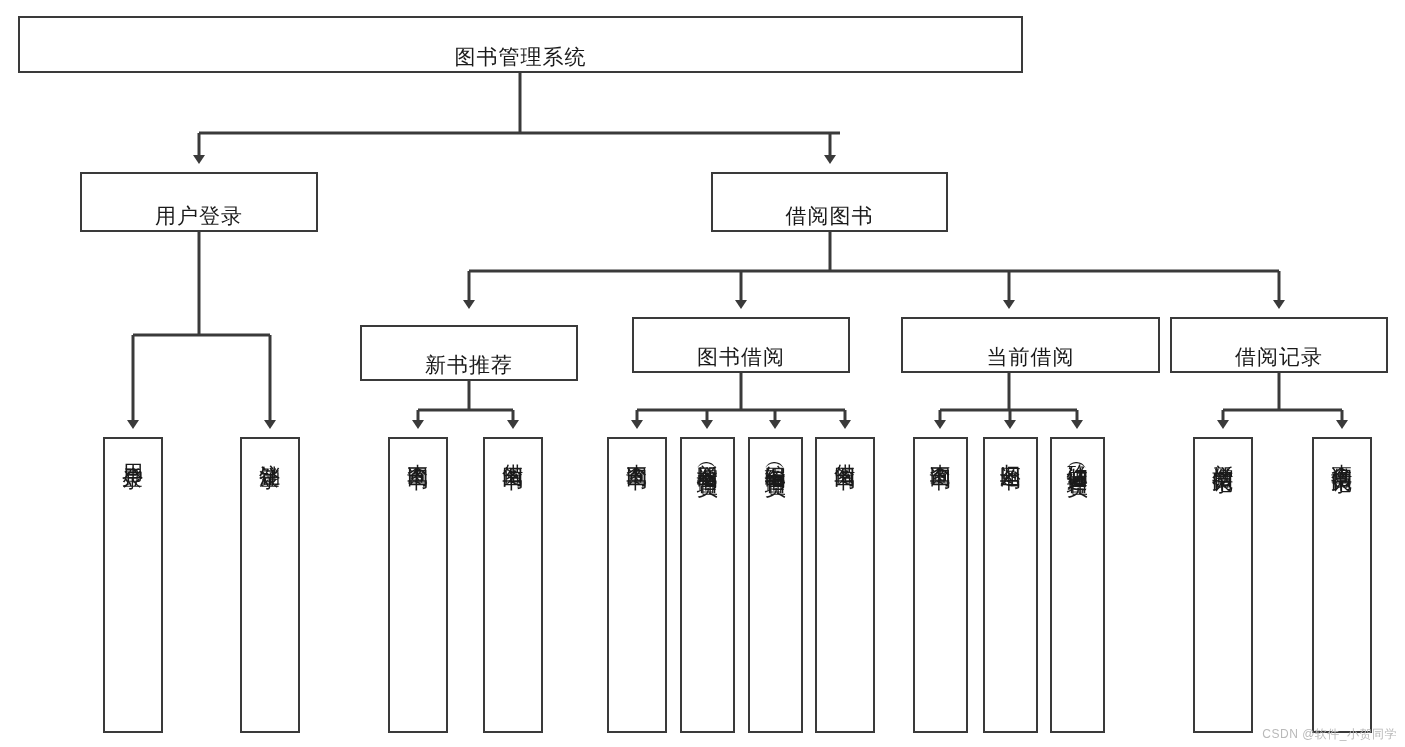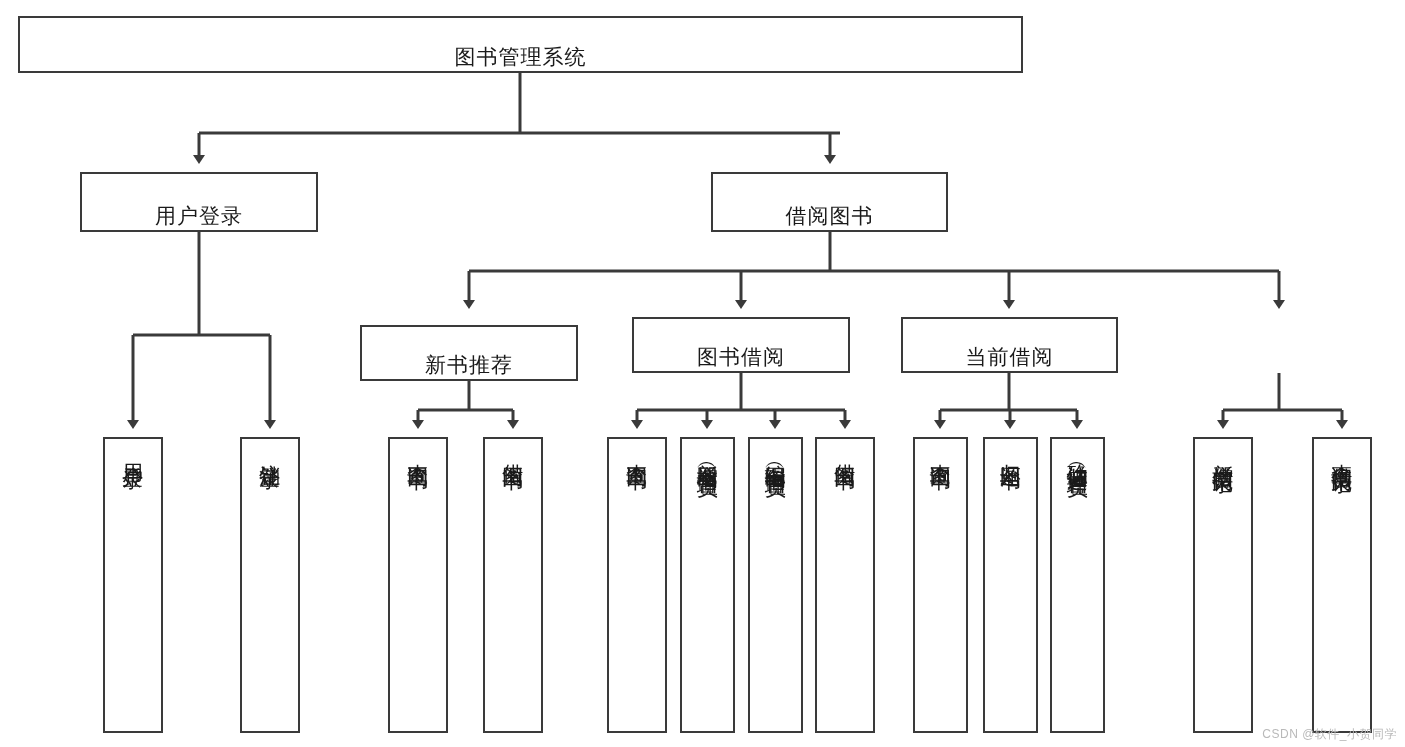--- a/index.html
+++ b/index.html
@@ -130,24 +130,27 @@
   </div>
 
   <div class="node h" style="left:360px; top:317px; width:218px; height:56px;margin-top:8px;">
     <span>新书推荐</span>
   </div>
 
   <div class="node h" style="left:632px; top:317px; width:218px; height:56px;">
     <span>图书借阅</span>
   </div>
 
-  <div class="node h" style="left:901px; top:317px; width:217px; height:56px;">
+  <div class="node h" style="left:901px; top:317px; width:259px; height:56px;">
     <span>当前借阅</span>
   </div>
 
+  <div class="node h" style="left:1170px; top:317px; width:218px; height:56px;">
+    <span>借阅记录</span>
+  </div>
 
   <div class="node v" style="left:103px; top:437px; width:60px; height:296px;">
     <span class="vlabel">用户登录</span>
   </div>
 
   <div class="node v" style="left:240px; top:437px; width:60px; height:296px;">
     <span class="vlabel">注销登录</span>
   </div>
 
   <div class="node v" style="left:388px; top:437px; width:60px; height:296px;">

